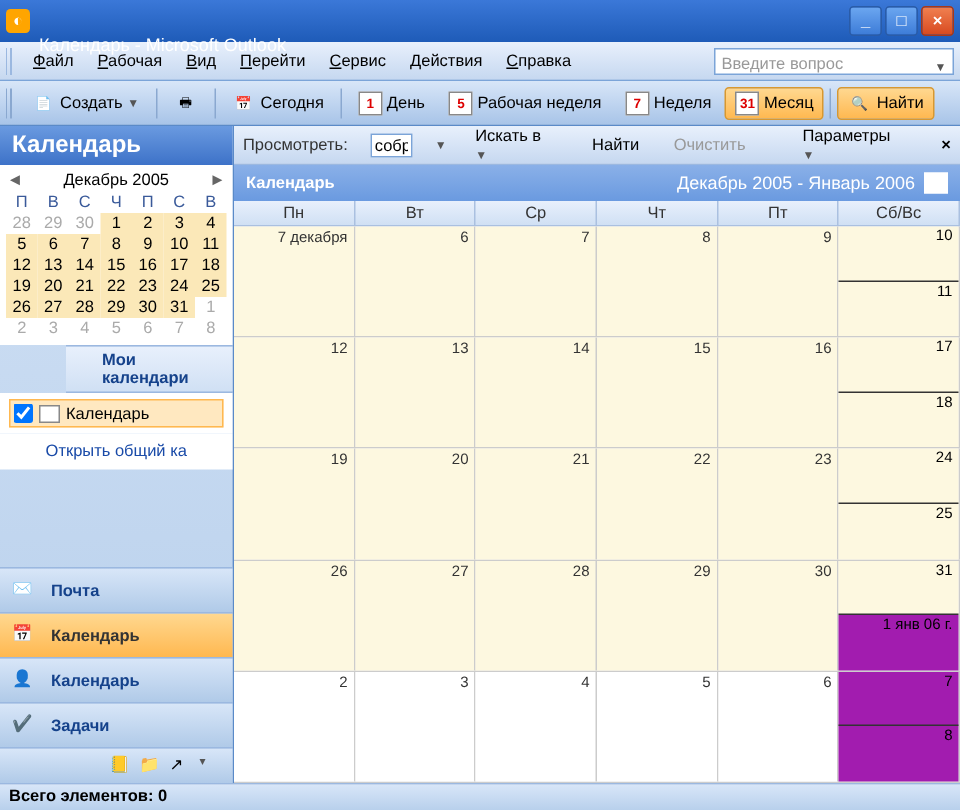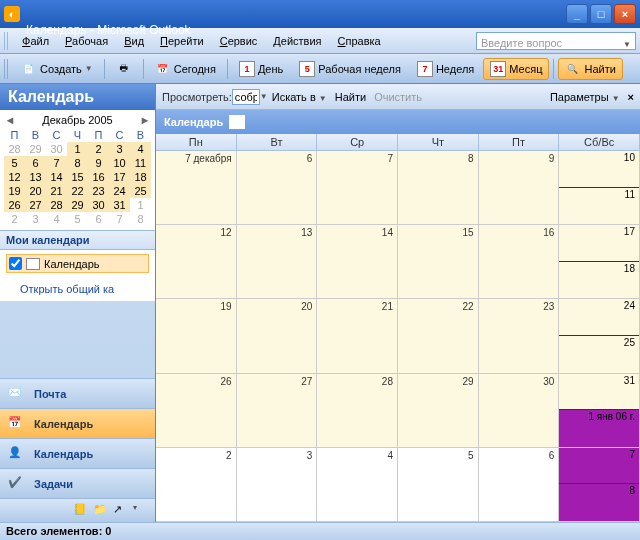--- a/index.html
+++ b/index.html
@@ -31,34 +31,34 @@
 .datepicker { background: #fff; padding: 2px 4px 4px; }
 .dp-head { display: flex; align-items: center; justify-content: space-between; padding: 2px 0; }
 .dp-nav { width: 12px; cursor: pointer; text-align: center; color: #666; }
 .dp-title { font-size: 11px; }
 .dp-grid { display: grid; grid-template-columns: repeat(7, 1fr); text-align: center; font-size: 10px; }
 .dp-dow { color: #3a5a9a; padding: 1px 0; }
 .dp-day { padding: 1px 0; cursor: pointer; }
 .dp-day.other { color: #aaa; }
 .dp-day.cur { background: #fbe8b8; }
 
-.nav-section-h { background: linear-gradient(#e8f0fc, #d0e0f4); border-top: 1px solid #9bb8e0; border-bottom: 1px solid #9bb8e0; padding: 3px 6px; font-weight: bold; color: #15428b; }
+.nav-section-h { background: linear-gradient(#e8f0fc, #d0e0f4); border-top: 1px solid #9bb8e0; border-bottom: 1px solid #9bb8e0; padding: 3px 24px; font-weight: bold; color: #15428b; margin-left: 44px; }
 .nav-section-b { padding: 4px 6px; background: #fff; }
 .cal-item { display: flex; align-items: center; gap: 4px; padding: 2px; border: 1px solid #ffb850; background: #ffe8c0; }
-.link { color: #1a4ba8; cursor: pointer; padding: 6px 20px; display: block; background: #fff; }
+.link { color: #1a4ba8; cursor: pointer; padding: 6px 4px; display: block; background: #fff; text-align: center; }
 
 .nav-buttons { margin-top: auto; }
 .nav-btn { height: 30px; background: linear-gradient(#d8e6f8, #b0cae8); border-top: 1px solid #9bb8e0; display: flex; align-items: center; gap: 8px; padding: 0 8px; cursor: pointer; font-weight: bold; color: #15428b; }
 .nav-btn.active { background: linear-gradient(#ffd890, #ffb850); color: #333; }
 .nav-btn .nico { width: 18px; height: 16px; }
 .nav-footer { height: 24px; background: linear-gradient(#d8e6f8, #b0cae8); border-top: 1px solid #9bb8e0; display: flex; align-items: center; justify-content: flex-end; gap: 4px; padding: 0 6px; }
 .nav-footer .mini { width: 16px; height: 16px; cursor: pointer; }
 
 .content { flex: 1; display: flex; flex-direction: column; }
-.viewbar { height: 26px; background: linear-gradient(#e8f0fc, #c6d8f0); border-bottom: 1px solid #9bb8e0; display: flex; align-items: center; padding: 0 6px; gap: 0; }
+.viewbar { height: 26px; background: linear-gradient(#e8f0fc, #c6d8f0); border-bottom: 1px solid #9bb8e0; display: flex; align-items: center; padding: 0 6px; gap: 15px; }
 .viewbar .lbl { color: #333; }
 .viewbar input { width: 28px; height: 16px; border: 1px solid #7ba4d8; padding: 0 2px; }
 .viewbar .vbtn { padding: 2px 4px; cursor: pointer; }
 .viewbar .disabled { color: #999; }
 .viewbar .close-x { margin-left: 4px; font-weight: bold; cursor: pointer; }
 
 .cal-header { height: 24px; background: linear-gradient(#8ab0e8, #6a9ae0); color: #fff; display: flex; align-items: center; padding: 0 8px; font-size: 14px; font-weight: bold; }
 .cal-header .range { margin-left: auto; font-weight: normal; font-size: 12px; }
 .cal-header .hico { width: 16px; height: 14px; margin-left: 6px; background: #fff; border: 1px solid #fff; }
 
@@ -250,20 +250,21 @@
         <span class="drop">▼</span>
       <span class="vbtn"><span>Искать в</span> <span class="drop">▼</span></span>
       <span class="vbtn">Найти</span>
       <span class="vbtn disabled">Очистить</span>
       <span style="flex:1"></span>
       <span class="vbtn"><span>Параметры</span> <span class="drop">▼</span></span>
       <span class="close-x">×</span>
     </div>
     <div class="cal-header">
       <span>Календарь</span>
+      <span class="range">Декабрь 2005 - Январь 2006</span>
       <span class="hico"></span>
     </div>
     <div class="monthgrid">
       <div class="mg-dow">
         <div>Пн</div>
         <div>Вт</div>
         <div>Ср</div>
         <div>Чт</div>
         <div>Пт</div>
         <div>Сб/Вс</div>

